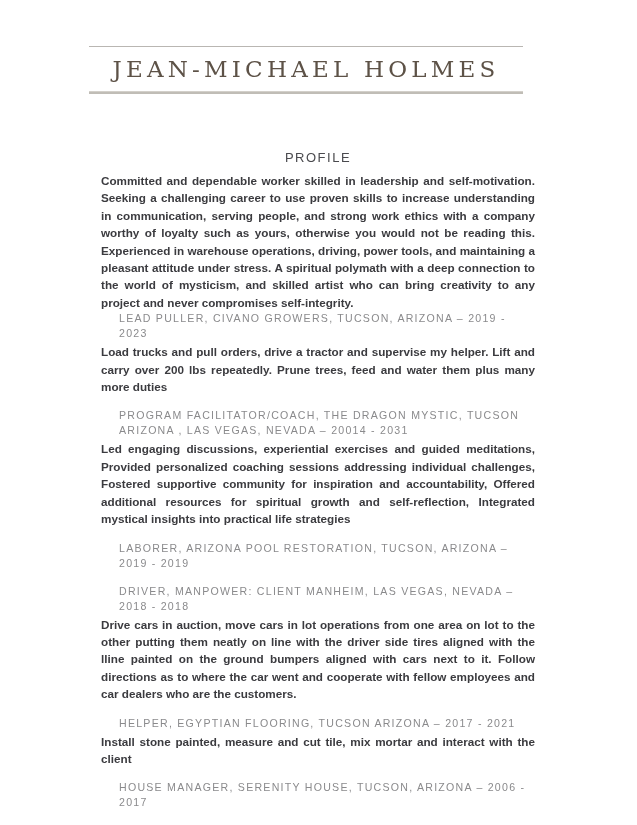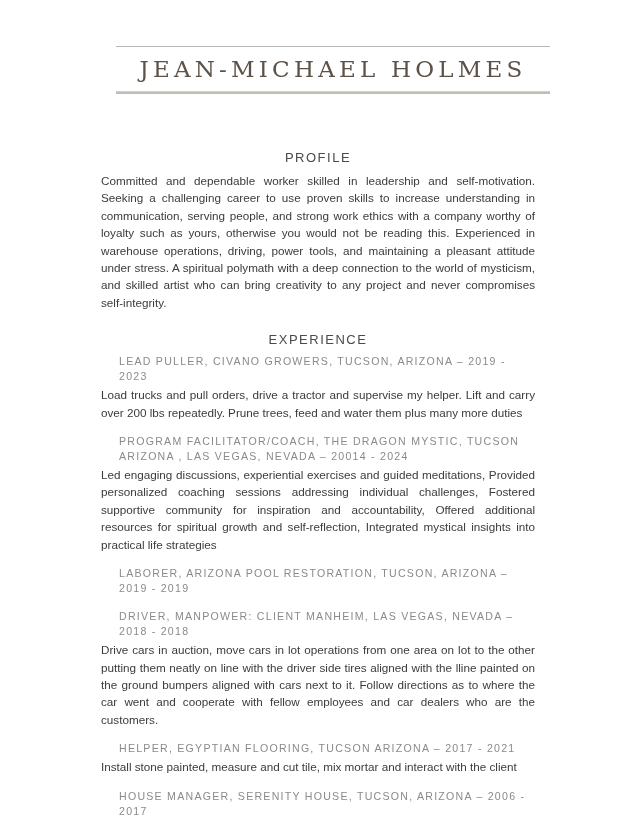--- a/index.html
+++ b/index.html
@@ -19,21 +19,21 @@
     position: relative;
     width: 637px;
     height: 825px;
     background: #ffffff;
     box-sizing: border-box;
   }
 
   
   .header {
     position: absolute;
-    left: 116px;
+    left: 89px;
     top: 46px;
     width: 434px;
   }
   .rule-top {
     height: 1px;
     background: #b9b6b2;
     width: 100%;
   }
   .rule-bottom {
     height: 3px;
@@ -85,20 +85,21 @@
   }
 
   .body-text {
     font-size: 11.7px;
     line-height: 17.4px;
     color: #3b3b3f;
     margin: 0;
     text-align: justify;
     text-justify: inter-word;
     hyphens: manual;
+    font-weight: bold;
   }
 
   .entry {
     margin-bottom: 13px;
   }
   .entry:first-of-type {
     margin-bottom: 13px;
   }
 
   .profile-block {
@@ -117,29 +118,28 @@
   </div>
 
   <div class="content">
 
     <div class="profile-block">
       <div class="section-heading">PROFILE</div>
       <p class="body-text">Committed and dependable worker skilled in leadership and self-motivation. Seeking a challenging career to use proven skills to increase understanding in communication, serving people, and strong work ethics with a company worthy of loyalty such as yours, otherwise you would not be reading this. Experienced in warehouse operations, driving, power tools, and maintaining a pleasant attitude under stress. A spiritual polymath with a deep connection to the world of mysticism, and skilled artist who can bring creativity to any project and never compromises self-integrity.</p>
     </div>
 
     <div>
-      <div class="section-heading experience">EXPERIENCE</div>
 
       <div class="entry">
         <div class="job-title">LEAD PULLER, CIVANO GROWERS, TUCSON, ARIZONA – 2019 - 2023</div>
         <p class="body-text">Load trucks and pull orders, drive a tractor and supervise my helper. Lift and carry over 200 lbs repeatedly. Prune trees, feed and water them plus many more duties</p>
       </div>
 
       <div class="entry">
-        <div class="job-title">PROGRAM FACILITATOR/COACH, THE DRAGON MYSTIC, TUCSON ARIZONA , LAS VEGAS, NEVADA – 20014 - 2024</div>
+        <div class="job-title">PROGRAM FACILITATOR/COACH, THE DRAGON MYSTIC, TUCSON ARIZONA , LAS VEGAS, NEVADA – 20014 - 2031</div>
         <p class="body-text">Led engaging discussions, experiential exercises and guided meditations, Provided personalized coaching sessions addressing individual challenges, Fostered supportive community for inspiration and accountability, Offered additional resources for spiritual growth and self-reflection, Integrated mystical insights into practical life strategies</p>
       </div>
 
       <div class="entry">
         <div class="job-title">LABORER, ARIZONA POOL RESTORATION, TUCSON, ARIZONA – 2019 - 2019</div>
       </div>
 
       <div class="entry">
         <div class="job-title">DRIVER, MANPOWER: CLIENT MANHEIM, LAS VEGAS, NEVADA – 2018 - 2018</div>
         <p class="body-text">Drive cars in auction, move cars in lot operations from one area on lot to the other putting them neatly on line with the driver side tires aligned with the lline painted on the ground bumpers aligned with cars next to it. Follow directions as to where the car went and cooperate with fellow employees and car dealers who are the customers.</p>

